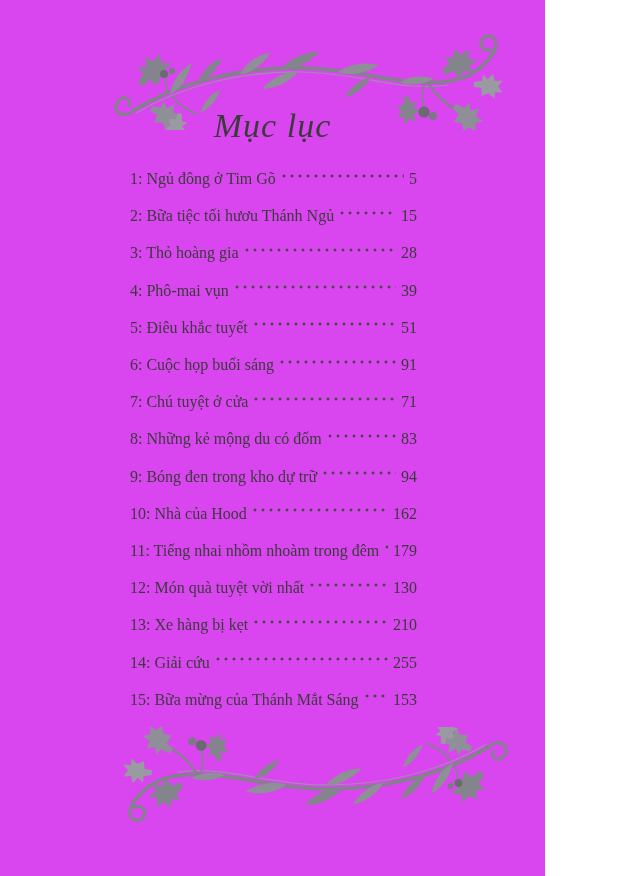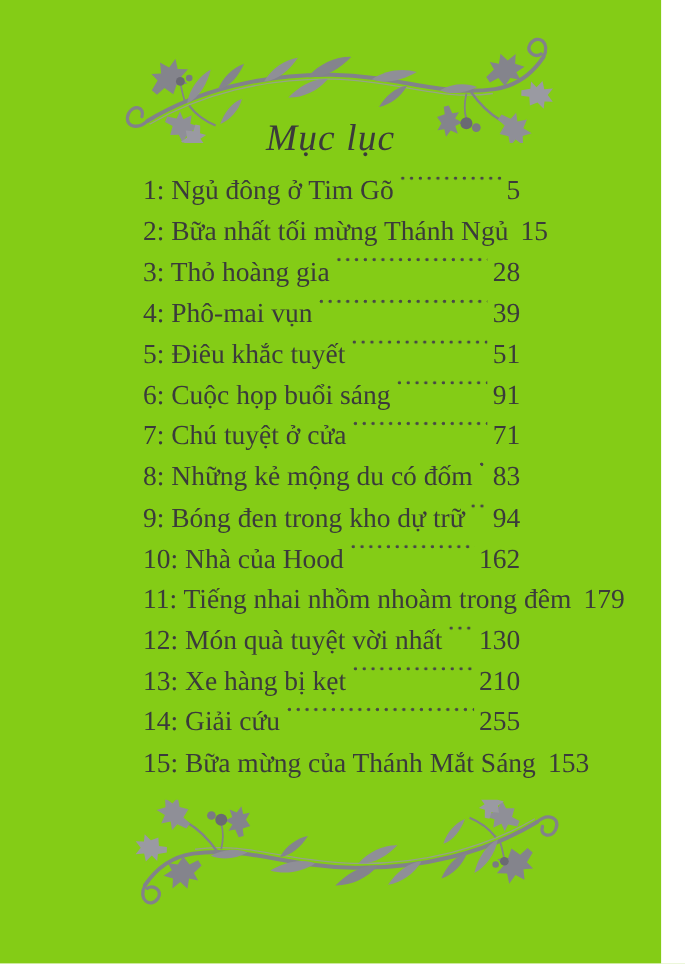--- a/index.html
+++ b/index.html
@@ -2,23 +2,23 @@
 <html><head>
 <meta charset="utf-8">
 <style>
   html, body {
     margin: 0;
     padding: 0;
     background: #ffffff;
   }
   .page {
     position: relative;
-    width: 601px;
+    width: 545px;
     height: 876px;
-    background: #84cc16;
+    background: #d946ef;
     overflow: hidden;
     font-family: "Liberation Serif", serif;
     text-decoration: underline;
   }
 
   
   .ornament { position: absolute; pointer-events: none; }
   .ornament-top  { left: 112px; top: 30px;  width: 400px; height: 100px; }
   .ornament-bottom { left: 114px; top: 727px; width: 396px; height: 100px; transform: rotate(180deg); }
 
@@ -40,23 +40,23 @@
 
   
   .toc {
     position: absolute;
     left: 130px;
     right: 128px;
     top: 160px;
   }
   .toc-row {
     display: flex;
-    align-items: flex-start;
+    align-items: center;
     height: 37.2px;
-    font-size: 25px;
+    font-size: 16px;
     line-height: 27px;
     color: #3b3b3b;
   }
   .toc-label { white-space: nowrap; }
   .toc-leader {
     flex: 1 1 auto;
     height: 4px;
     margin: 0 5px 6px 6px;
     background-image: radial-gradient(circle at 2px 2px, #474747 1.3px, transparent 1.7px);
     background-size: 8px 4px;
@@ -124,21 +124,21 @@
   <h1 class="title">Mục lục</h1>
 
   <div class="toc" id="toc-list">
   <div class="toc-row">
     <span class="toc-label">1: Ngủ đông ở Tim Gõ</span>
     <span class="toc-leader"></span>
     <span class="toc-page">5</span>
   </div>
 
   <div class="toc-row">
-    <span class="toc-label">2: Bữa nhất tối mừng Thánh Ngủ</span>
+    <span class="toc-label">2: Bữa tiệc tối hươu Thánh Ngủ</span>
     <span class="toc-leader"></span>
     <span class="toc-page">15</span>
   </div>
 
   <div class="toc-row">
     <span class="toc-label">3: Thỏ hoàng gia</span>
     <span class="toc-leader"></span>
     <span class="toc-page">28</span>
   </div>
 

